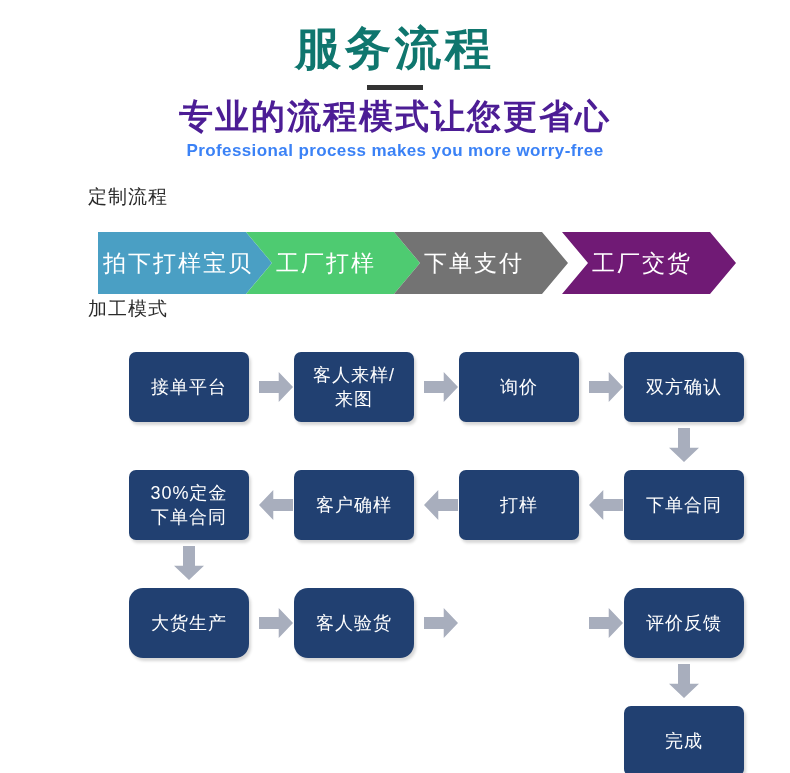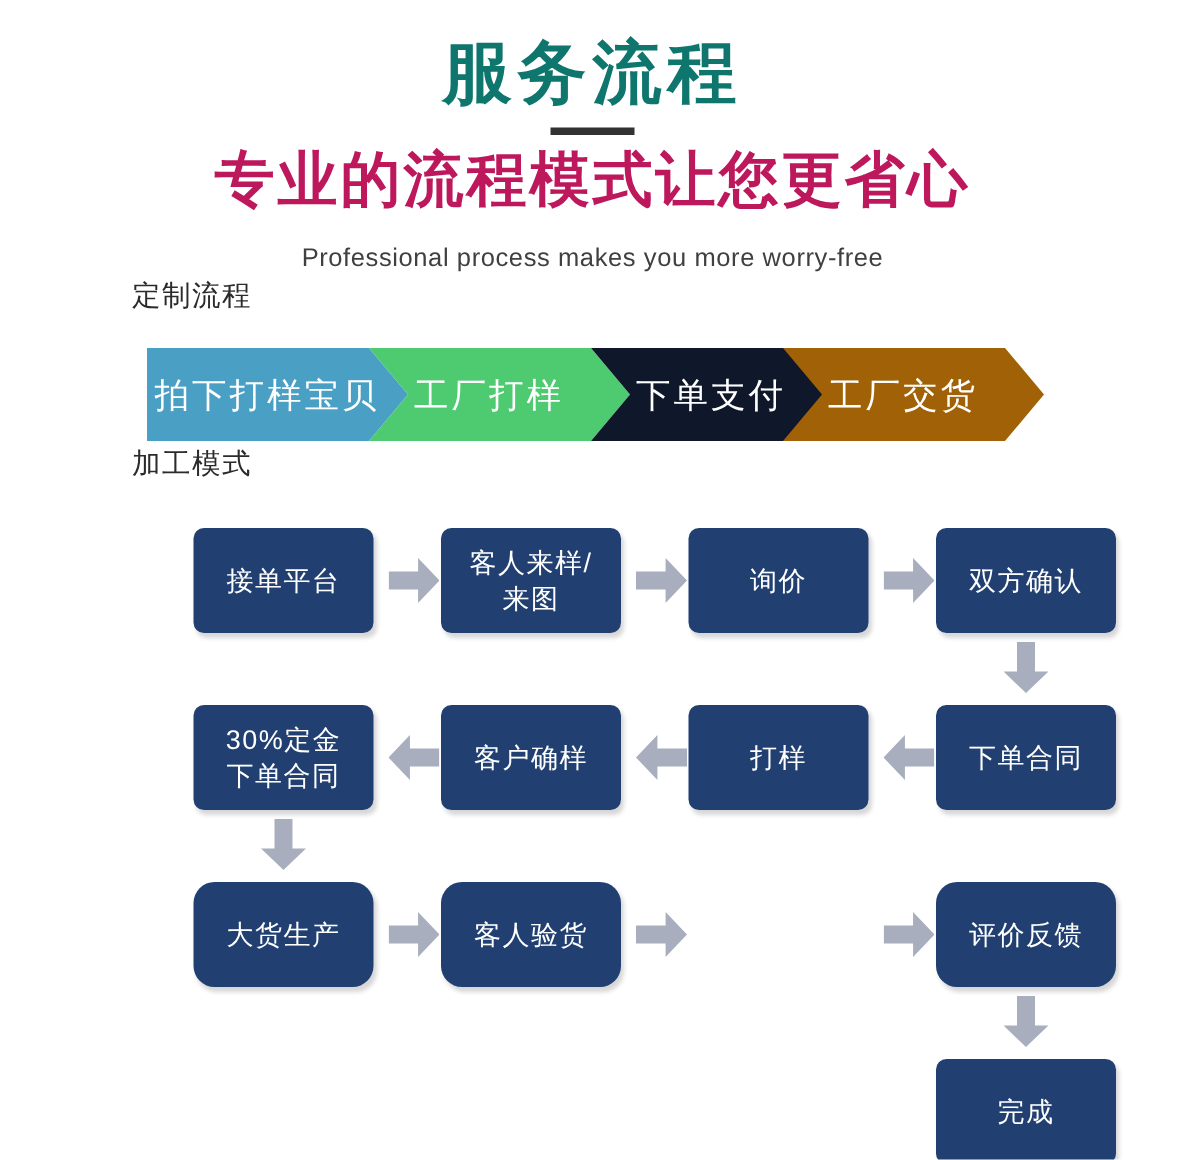--- a/index.html
+++ b/index.html
@@ -32,32 +32,32 @@
     line-height: 1.15;
   }
   #title-underline {
     width: 56px;
     height: 5px;
     background: #333333;
     margin: 10px auto 6px auto;
   }
   #sub-title-cn {
     margin: 0;
-    font-size: 40px;
+    font-size: 34px;
     font-weight: bold;
     letter-spacing: 2px;
-    color: #be185d;
+    color: #4c1d95;
     line-height: 1.2;
   }
   #sub-title-en {
-    margin: 18px 0 0 0;
+    margin: 4px 0 0 0;
     font-size: 17px;
     letter-spacing: 0.4px;
-    color: #404040;
-    font-weight: 400;
+    color: #3b82f6;
+    font-weight: 700;
   }
 
   
   .section-label {
     position: absolute;
     font-size: 19px;
     color: #2b2b2b;
     letter-spacing: 1px;
     font-weight: 400;
   }
@@ -90,26 +90,26 @@
     background: #4a9fc4;
     clip-path: polygon(0 0, 148px 0, 174px 50%, 148px 100%, 0 100%);
   }
   .chev-2 {
     left: 148px; width: 174px;
     background: #4ecb71;
     clip-path: polygon(0 0, 148px 0, 174px 50%, 148px 100%, 0 100%, 26px 50%);
   }
   .chev-3 {
     left: 296px; width: 174px;
-    background: #0f172a;
+    background: #737373;
     clip-path: polygon(0 0, 148px 0, 174px 50%, 148px 100%, 0 100%, 26px 50%);
   }
   .chev-4 {
-    left: 424px; width: 174px;
-    background: #a16207;
+    left: 464px; width: 174px;
+    background: #701a75;
     clip-path: polygon(0 0, 148px 0, 174px 50%, 148px 100%, 0 100%, 26px 50%);
   }
 
   
   #flow-area {
     position: absolute;
     left: 0; top: 0;
     width: 790px; height: 773px;
     pointer-events: none;
     margin-left: 31px;

